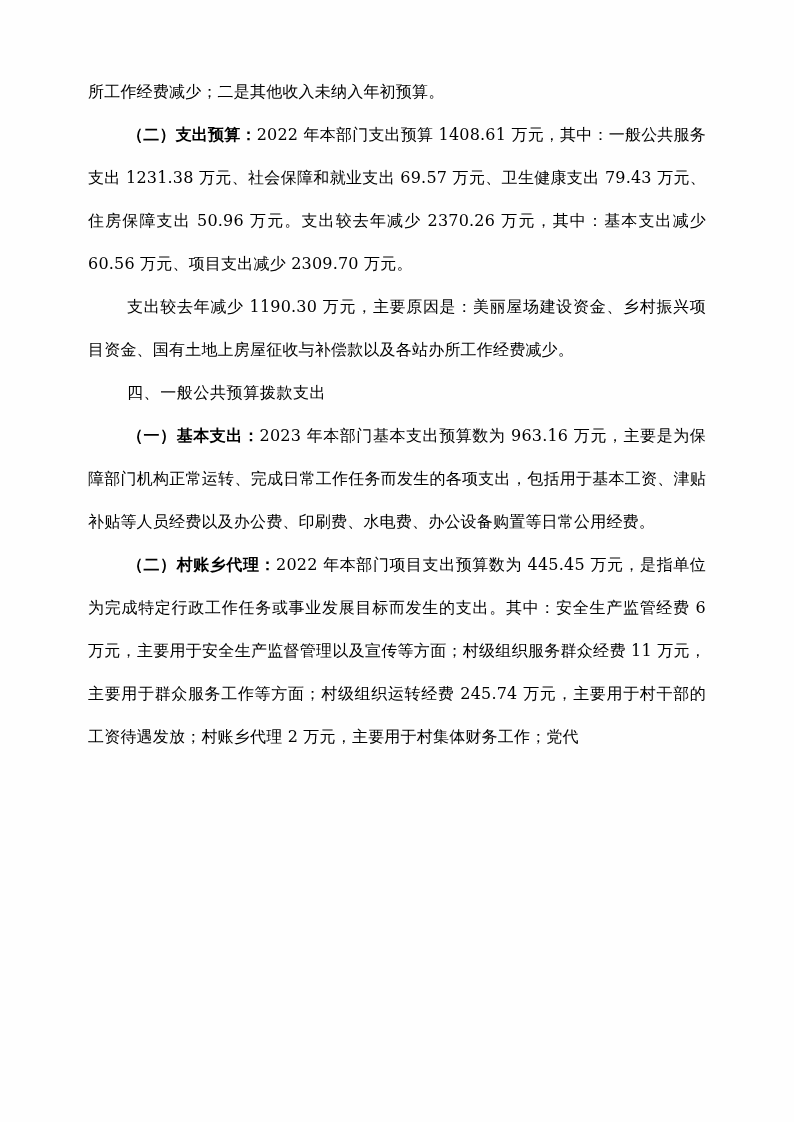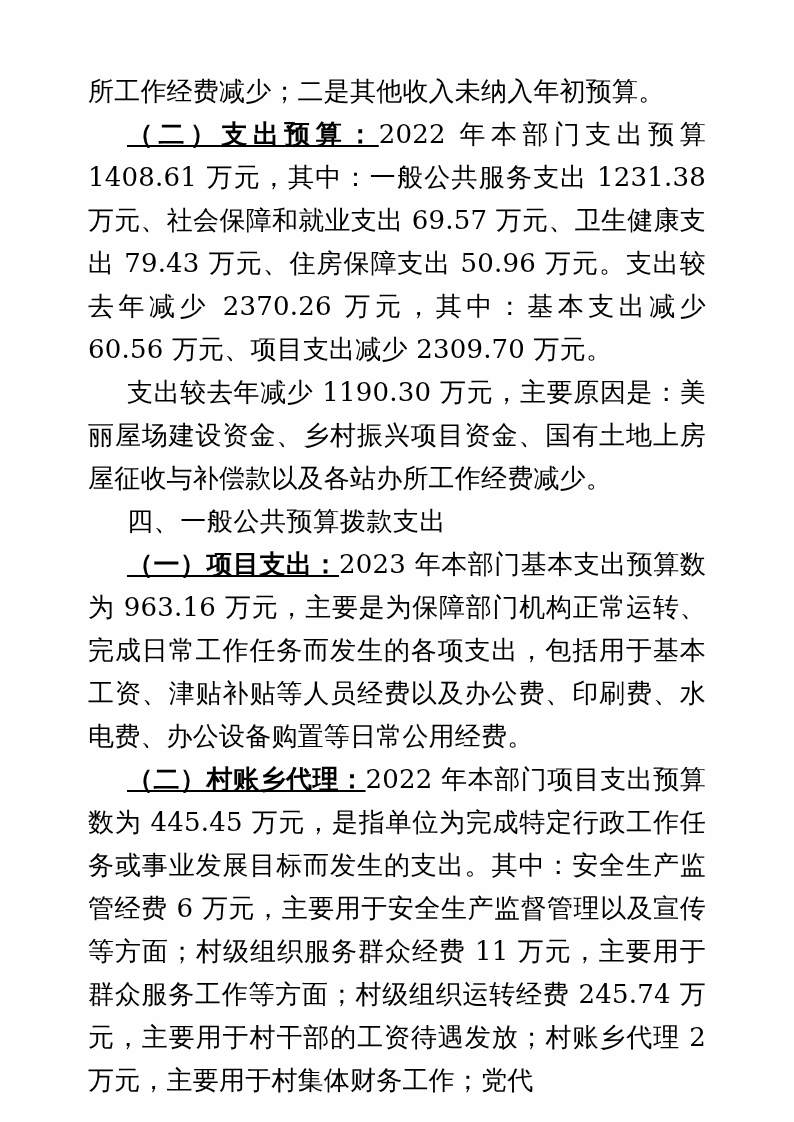--- a/index.html
+++ b/index.html
@@ -17,21 +17,21 @@
   .page {
     position: relative;
     width: 794px;
     height: 1122px;
     background: #fefefe;
     box-sizing: border-box;
     padding: 70px 88px 60px 88px;
     overflow: hidden;
   }
   .doc-body {
-    font-size: 26px;
+    font-size: 16px;
     line-height: 43px;
     text-align: justify;
     text-justify: inter-ideograph;
   }
   p {
     margin: 0;
     padding: 0;
   }
   .para {
     text-indent: 0;
@@ -40,36 +40,35 @@
   .indent {
     text-indent: 39px;
   }
   .heading {
     font-weight: normal;
     text-indent: 39px;
     letter-spacing: 0.6px;
   }
   .b {
     font-weight: bold;
-    text-decoration: underline;
   }
 </style>
 </head>
 <body>
 
 <div class="page">
   <div class="doc-body">
 
     <p class="para">所工作经费减少；二是其他收入未纳入年初预算。</p>
 
     <p class="para indent"><span class="b">（二）支出预算：</span><span>2022 年本部门支出预算 1408.61 万元，其中：一般公共服务支出 1231.38 万元、社会保障和就业支出 69.57 万元、卫生健康支出 79.43 万元、住房保障支出 50.96 万元。支出较去年减少 2370.26 万元，其中：基本支出减少 60.56 万元、项目支出减少 2309.70 万元。</span></p>
 
     <p class="para indent">支出较去年减少 1190.30 万元，主要原因是：美丽屋场建设资金、乡村振兴项目资金、国有土地上房屋征收与补偿款以及各站办所工作经费减少。</p>
 
     <p class="heading">四、一般公共预算拨款支出</p>
 
 
-    <p class="para indent"><span class="b">（一）项目支出：</span><span>2023 年本部门基本支出预算数为 963.16 万元，主要是为保障部门机构正常运转、完成日常工作任务而发生的各项支出，包括用于基本工资、津贴补贴等人员经费以及办公费、印刷费、水电费、办公设备购置等日常公用经费。</span></p>
+    <p class="para indent"><span class="b">（一）基本支出：</span><span>2023 年本部门基本支出预算数为 963.16 万元，主要是为保障部门机构正常运转、完成日常工作任务而发生的各项支出，包括用于基本工资、津贴补贴等人员经费以及办公费、印刷费、水电费、办公设备购置等日常公用经费。</span></p>
 
     <p class="para indent"><span class="b">（二）村账乡代理：</span><span>2022 年本部门项目支出预算数为 445.45 万元，是指单位为完成特定行政工作任务或事业发展目标而发生的支出。其中：安全生产监管经费 6 万元，主要用于安全生产监督管理以及宣传等方面；村级组织服务群众经费 11 万元，主要用于群众服务工作等方面；村级组织运转经费 245.74 万元，主要用于村干部的工资待遇发放；村账乡代理 2 万元，主要用于村集体财务工作；党代</span></p>
 
   </div>
 </div>
 
 </body></html>

